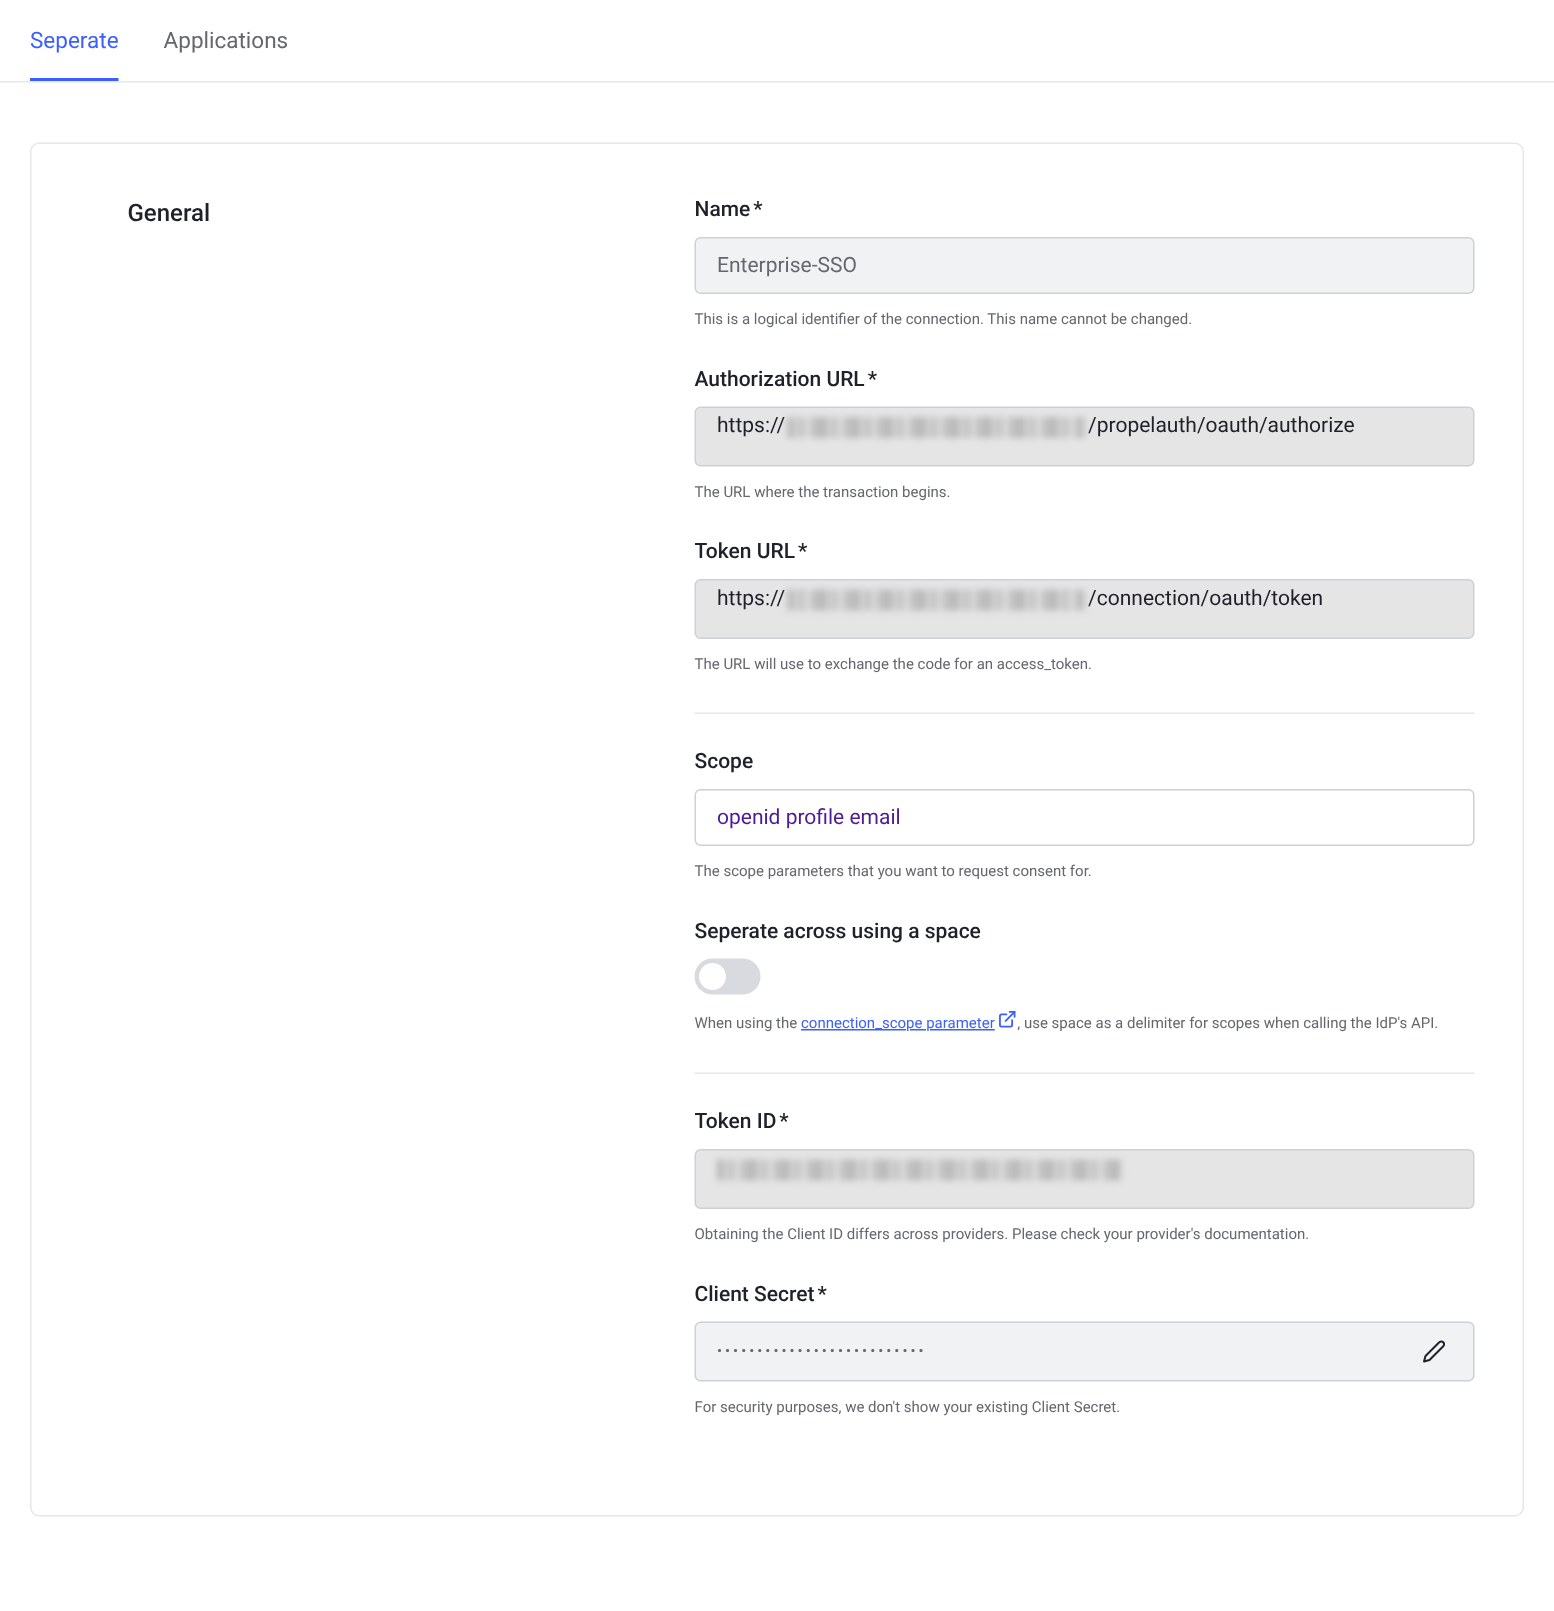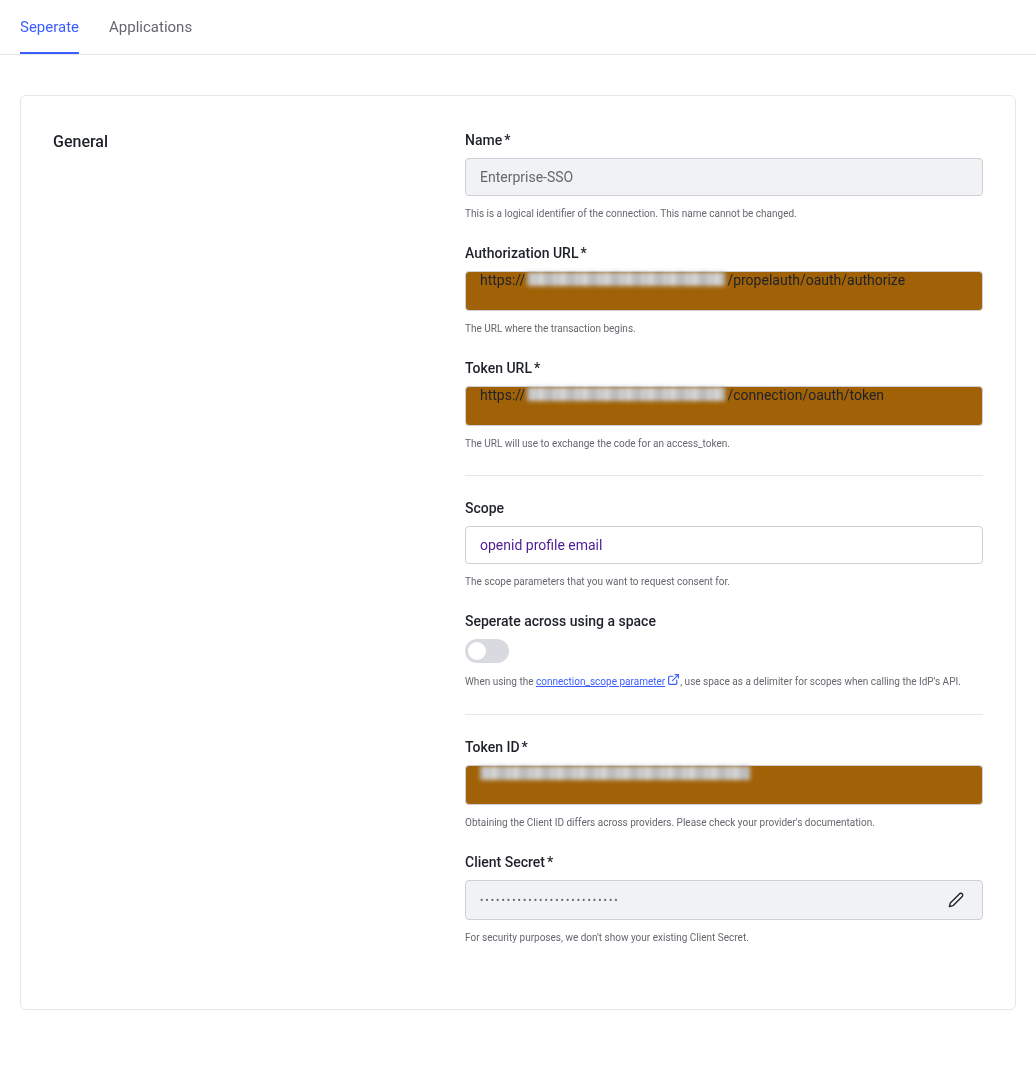--- a/index.html
+++ b/index.html
@@ -32,21 +32,22 @@
       border-bottom: 2px solid #3b5eff;
     }
     .card {
       border: 1px solid #e5e7eb;
       border-radius: 6px;
       margin: 40px 20px 20px 20px;
       padding: 36px 32px 40px 32px;
     }
     .layout {
       display: flex;
-      gap: 52px;
+      gap: 18px;
+      margin-left: 32px;
     }
     .section-title {
       width: 360px;
       flex-shrink: 0;
       font-size: 16px;
       font-weight: 500;
       color: #1e212a;
     }
     .form-col {
       flex: 1;
@@ -126,28 +127,28 @@
       background: repeating-linear-gradient(90deg,
         #b8b8b8 0px, #b8b8b8 4px,
         #d0d0d0 4px, #d0d0d0 8px,
         #c5c5c5 8px, #c5c5c5 12px,
         #dcdcdc 12px, #dcdcdc 16px,
         #c0c0c0 16px, #c0c0c0 22px);
       filter: blur(2px);
     }
     .input-like {
       width: 100%;
-      padding: 0 14px;
+      padding: 18px 14px;
       border: 1px solid #cdd0d8;
       border-radius: 4px;
       font-size: 14px;
-      background: #a16207;
-      color: #1e212a;
-      display: flex;
-      align-items: flex-start;
+      background: #e5e5e5;
+      color: #1e212a;
+      display: flex;
+      align-items: flex-end;
       gap: 2px;
       height: 40px;
     }
     .input-secret {
       width: 100%;
       padding: 10px 14px;
       border: 1px solid #cdd0d8;
       border-radius: 4px;
       font-size: 14px;
       background: #f1f2f4;

